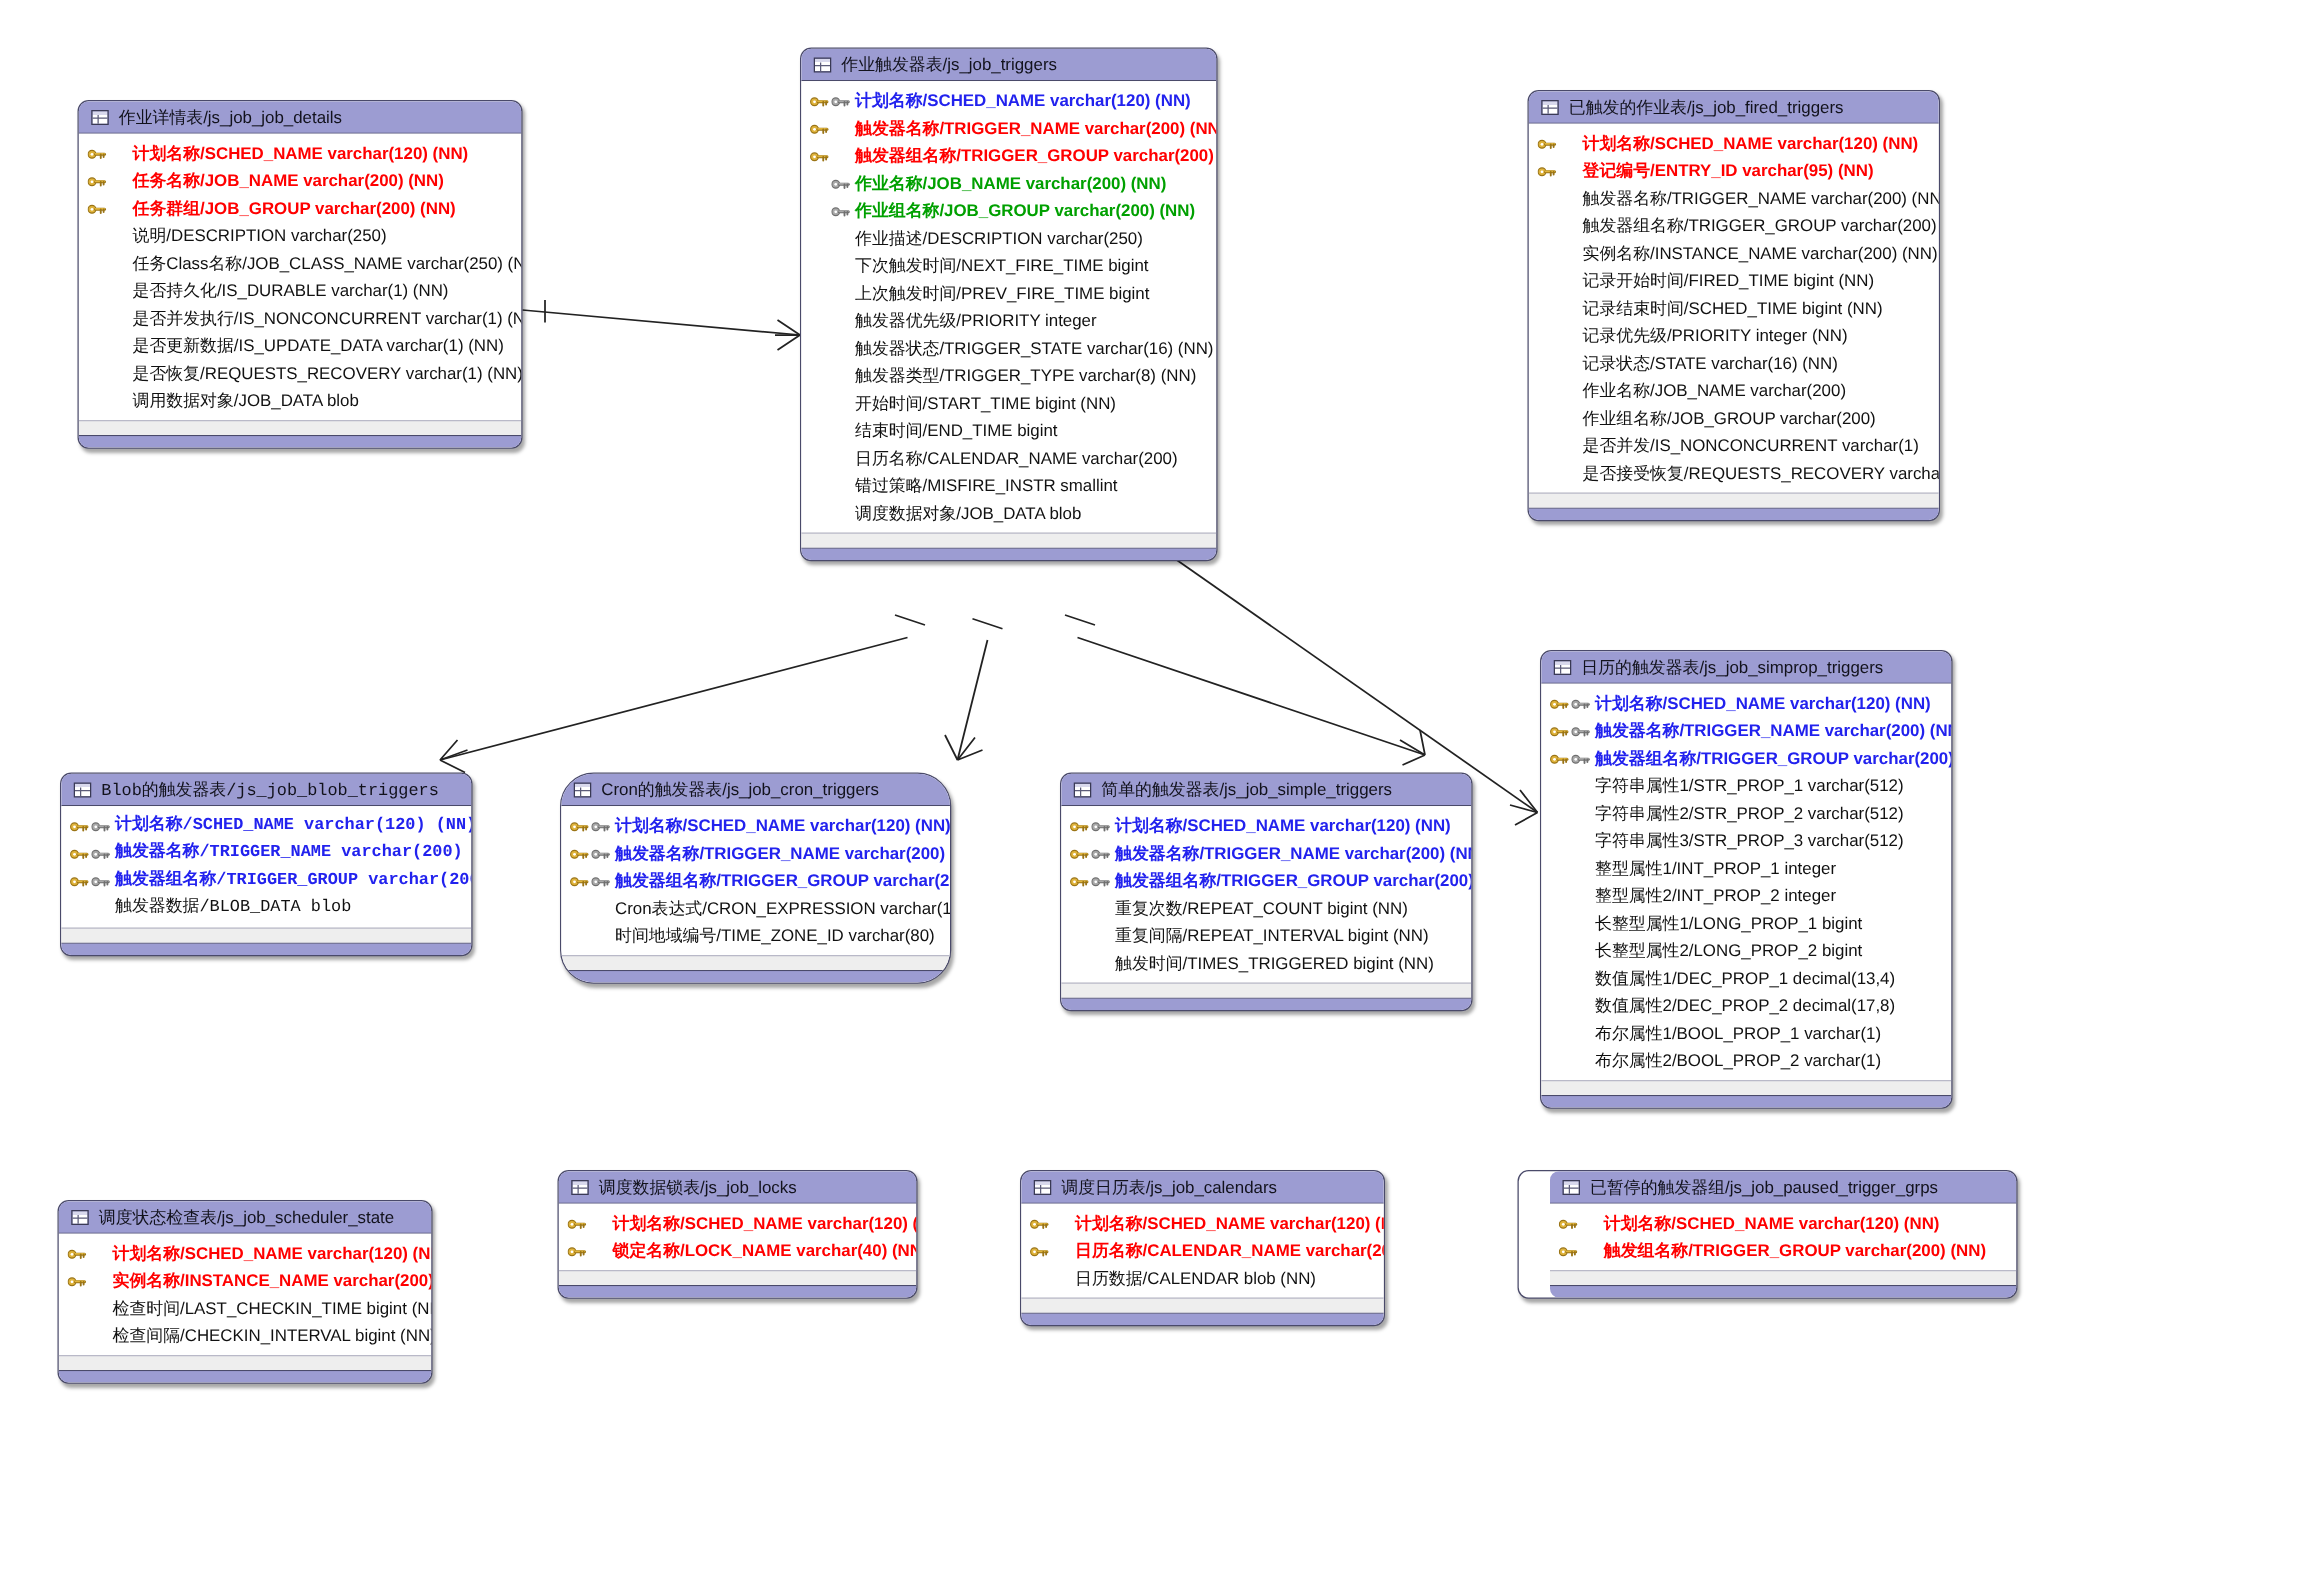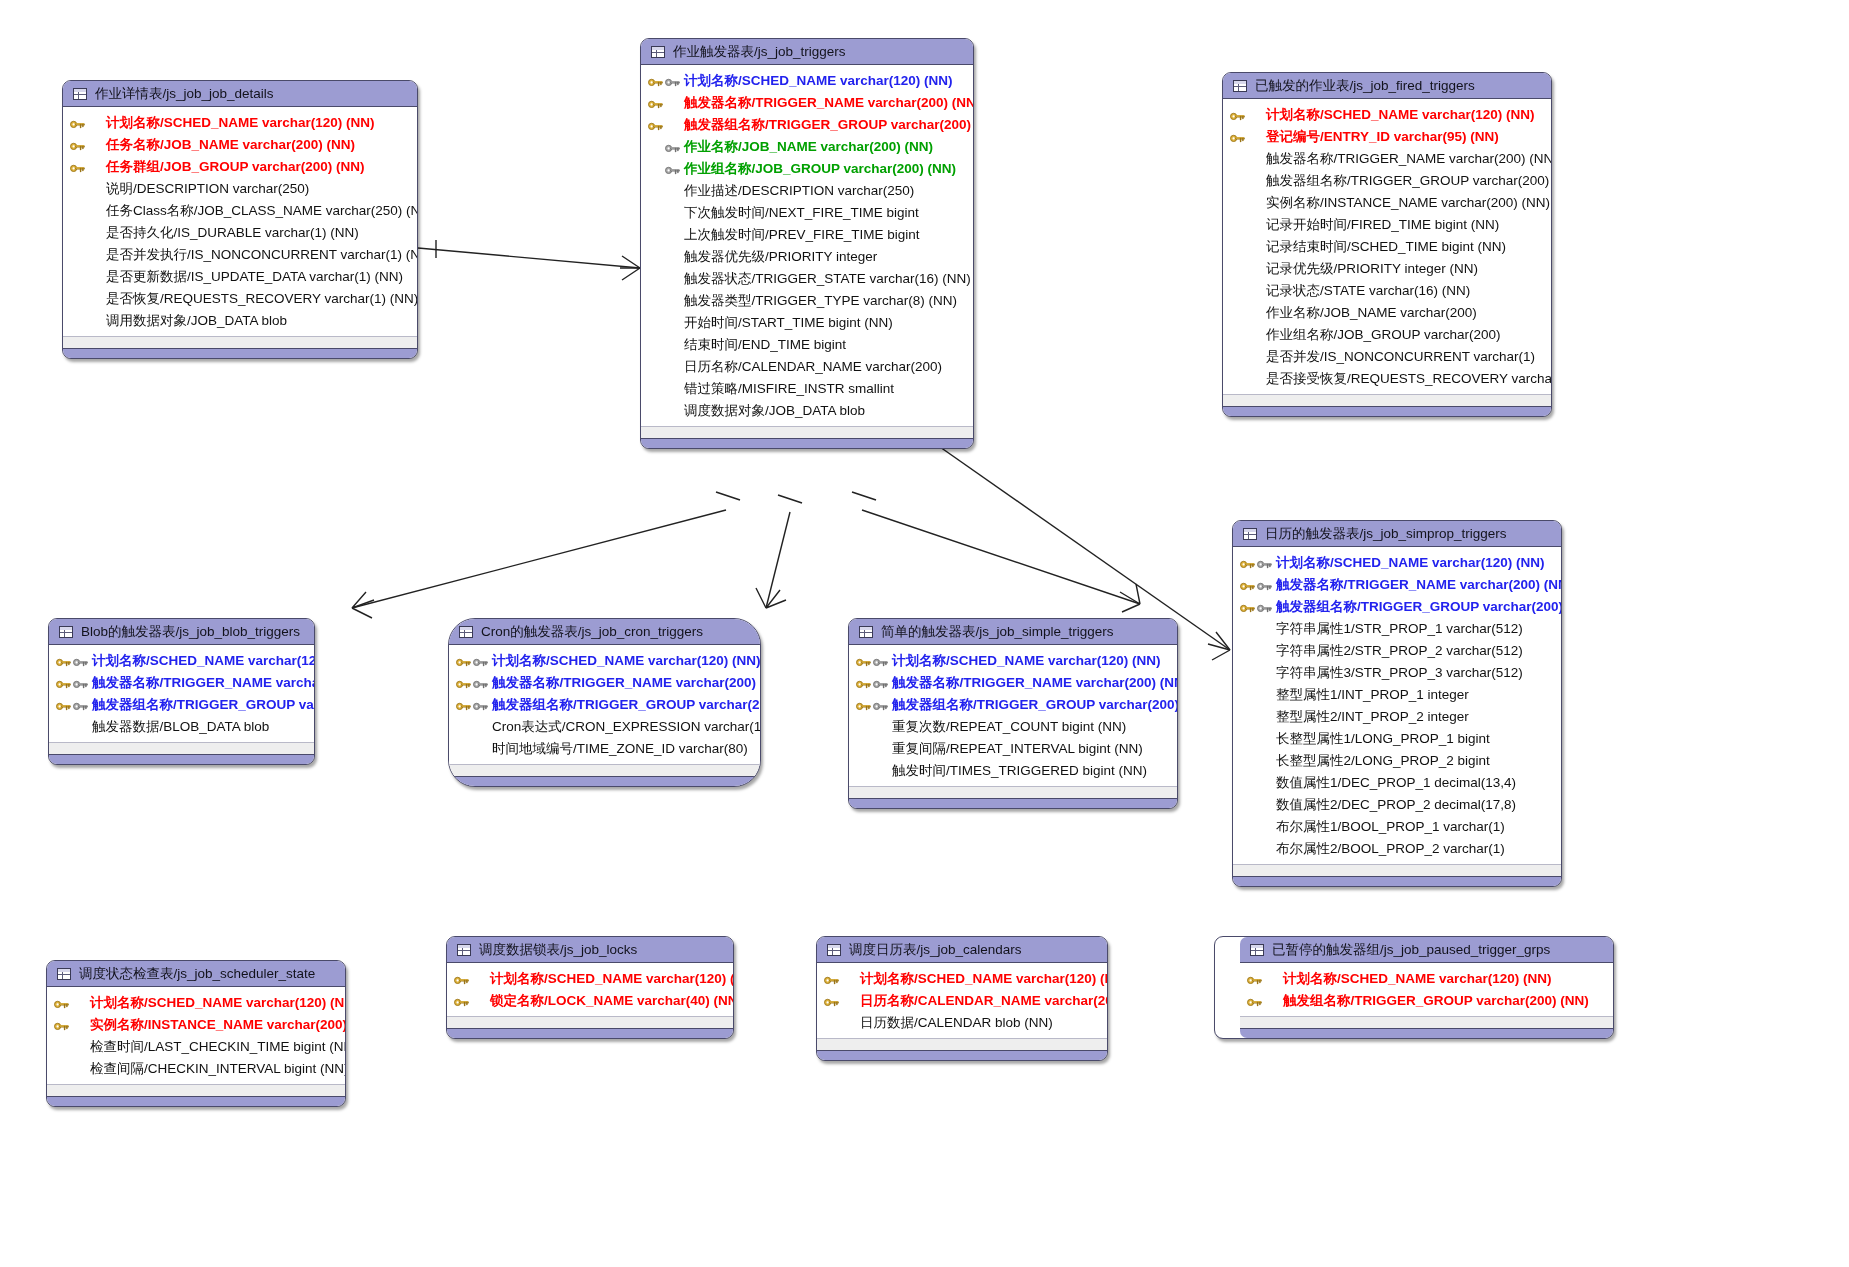--- a/index.html
+++ b/index.html
@@ -586,21 +586,21 @@
         </div>
         <div class="field">
           <span class="keyslot"></span>
           <span class="keyslot"></span>
           <span class="fname c-black">布尔属性2/BOOL_PROP_2 varchar(1)</span>
         </div>
       </div>
       <div class="entity-footer"></div>
       <div class="entity-foot2"></div>
     </div>
-    <div class="entity" style="left: 48px; top: 618px; width: 267px;">
+    <div class="entity" style="left: 48px; top: 618px; width: 330px; font-family: Liberation Mono, monospace;">
       <div class="entity-header">
         <span class="tbl-icon"></span>
         <span class="entity-title">Blob的触发器表/js_job_blob_triggers</span>
       </div>
       <div class="fields">
         <div class="field">
           <span class="keyslot">
             <span class="key"><svg width="15" height="12" viewBox="0 0 15 12" aria-hidden="true">
                 <circle cx="3.6" cy="5.4" r="3.1" fill="#e0b43c" stroke="#9a7416" stroke-width="0.9"></circle>
                 <circle cx="3.6" cy="5.4" r="1.1" fill="#ffffff"></circle>

